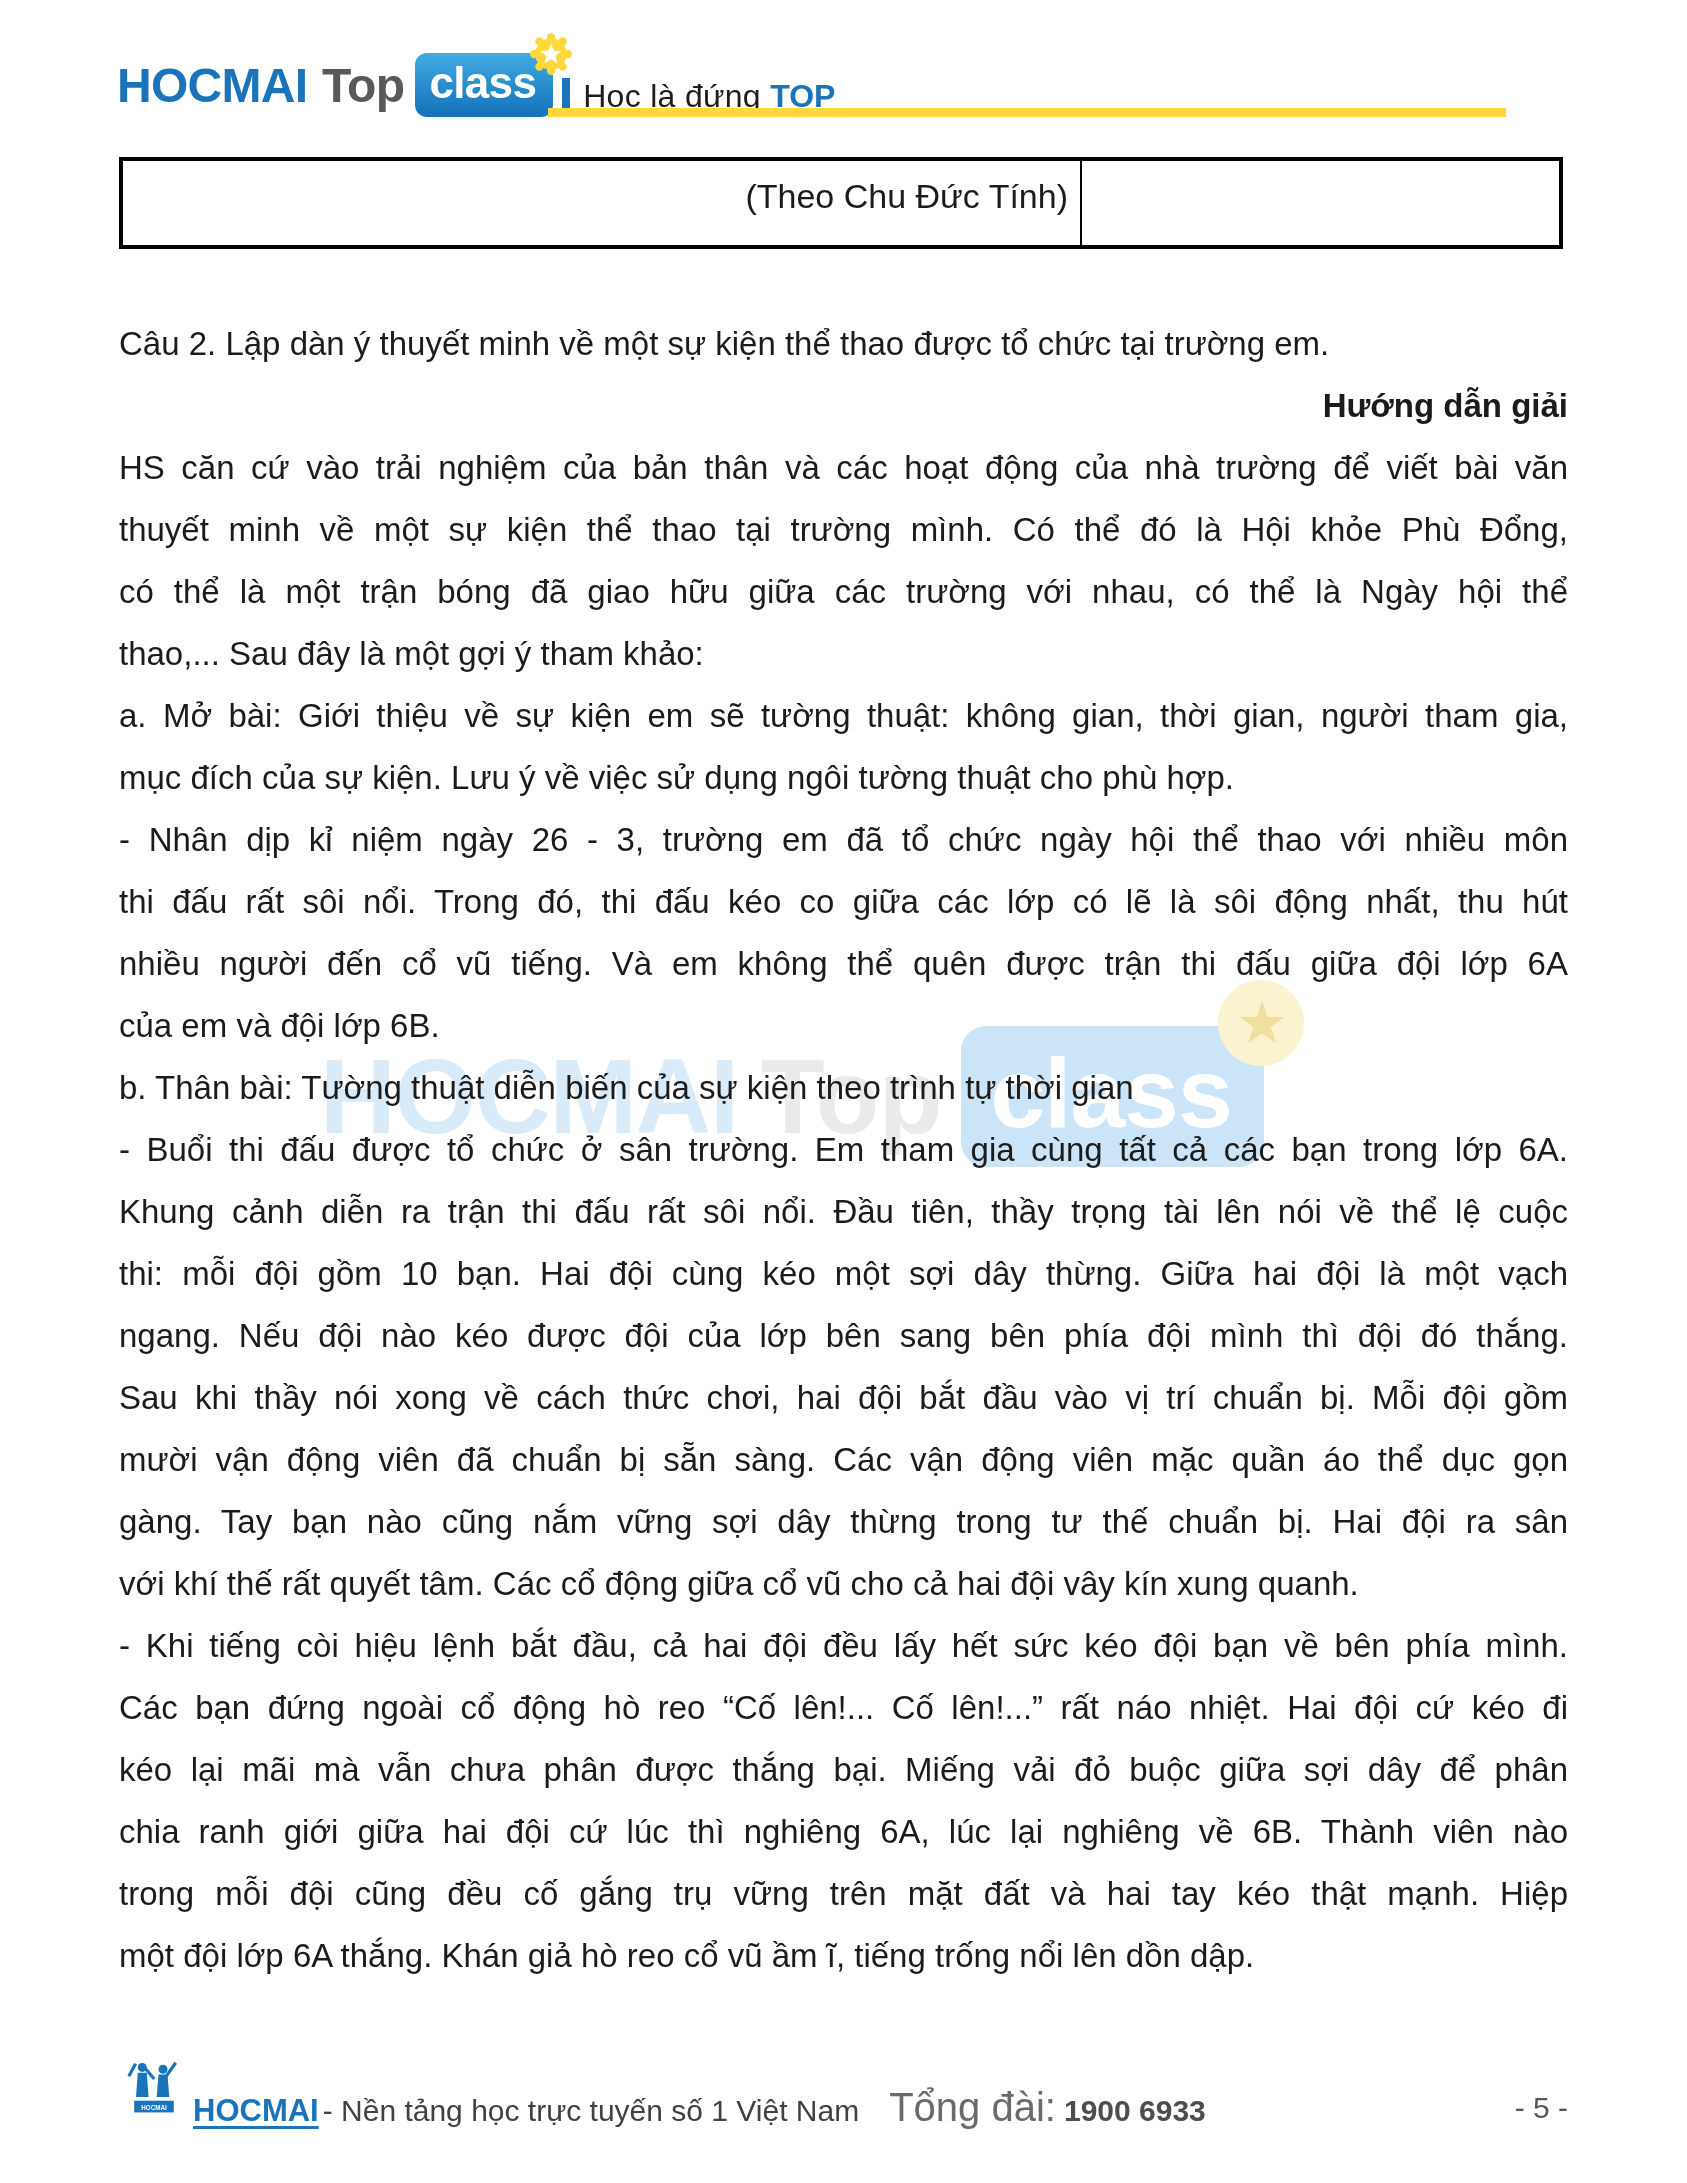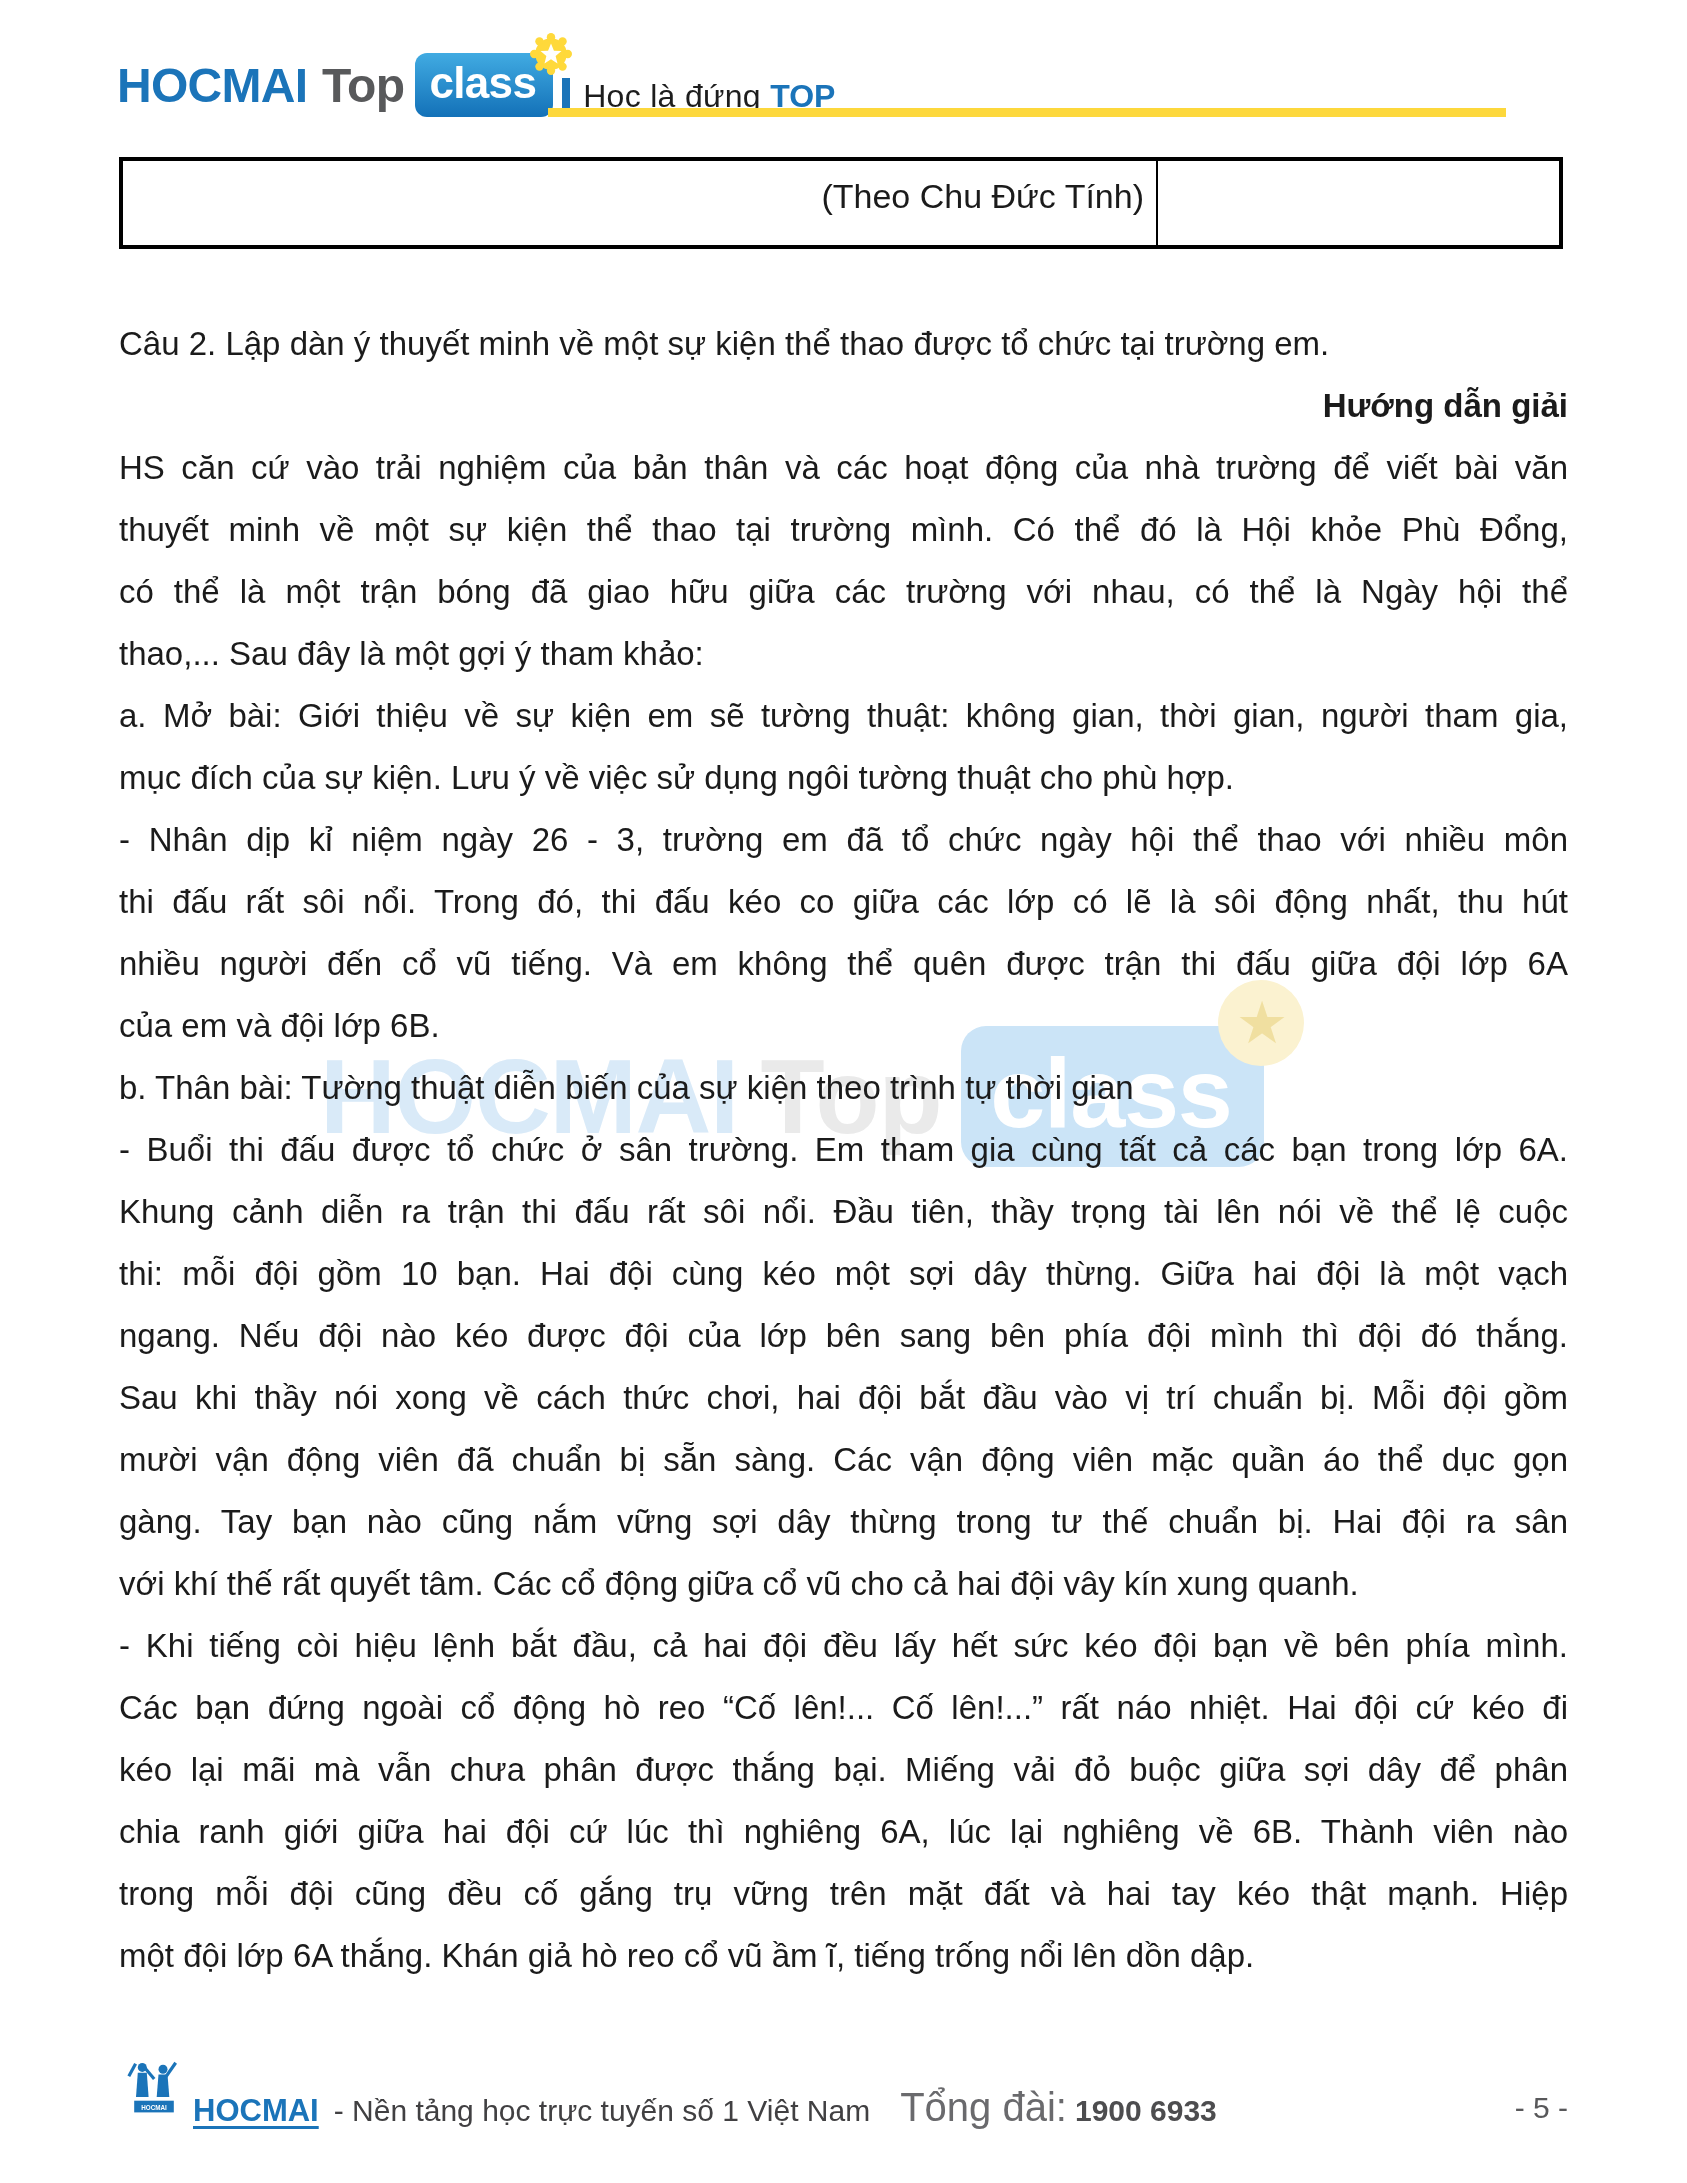--- a/index.html
+++ b/index.html
@@ -20,21 +20,21 @@
   .tagline-bar{width:8px;height:38px;background:#1B74B9;}
   .tagline-text{font-size:32px;color:#1d1d1d;margin-left:13.2px;letter-spacing:0.3px;}
   .tagline-top{font-size:32px;font-weight:bold;color:#1B74B9;margin-left:9.3px;}
   .header-underline{position:absolute;left:548px;top:108px;width:958px;height:8.6px;background:#FDD83C;}
   
   .doc-table{
     position:absolute;left:119px;top:157px;width:1444px;height:92px;
     border:4px solid #000;box-sizing:border-box;display:flex;background:#fff;
   }
   .doc-table .cell-left{
-    width:1035px;box-sizing:border-box;border-right:2.6px solid #000;
+    width:959px;box-sizing:border-box;border-right:2.6px solid #000;
     text-align:right;padding:16px 12px 0 12px;font-size:34px;color:#1b1b1b;
   }
   .doc-table .cell-right{flex:1;}
   
   .watermark{
     position:absolute;left:320px;top:1022px;height:149px;display:flex;align-items:center;
     z-index:1;pointer-events:none;
   }
   .wm-hocmai{font-size:105px;font-weight:bold;color:#D9EAF8;letter-spacing:-1.3px;}
   .wm-top{font-size:105px;font-weight:bold;color:#EAEAEA;margin-left:22.5px;letter-spacing:-1.3px;}
@@ -50,21 +50,21 @@
   
   .content{position:absolute;left:119px;top:313px;width:1449px;z-index:2;}
   .ln{height:62px;line-height:62px;font-size:33px;overflow:hidden;}
   .jl{text-align:justify;text-align-last:justify;}
   .lc{text-align:right;font-weight:bold;}
   .b{font-weight:normal;}
   
   .footer-logo{position:absolute;left:127px;top:2061px;width:54px;height:56px;}
   .footer-line{position:absolute;left:193px;top:2085px;height:42px;display:flex;align-items:baseline;white-space:nowrap;}
   .f-brand{font-size:31px;font-weight:bold;color:#1B74B9;text-decoration:underline;text-underline-offset:5.3px;}
-  .f-desc{font-size:30px;color:#414042;margin-left:15px;}
+  .f-desc{font-size:30px;color:#414042;margin-left:4px;}
   .f-hot-label{font-size:40px;color:#6A6A6D;margin-left:30px;}
   .f-hot-num{font-size:30px;font-weight:bold;color:#4D4D4F;margin-left:8px;}
   .f-page{position:absolute;right:119px;top:2091px;font-size:30px;color:#58585A;}
 </style>
 </head>
 <body>
 
 <div class="logo-row">
   <span class="logo-hocmai">HOCMAI</span>
   <span class="logo-top">Top</span>

